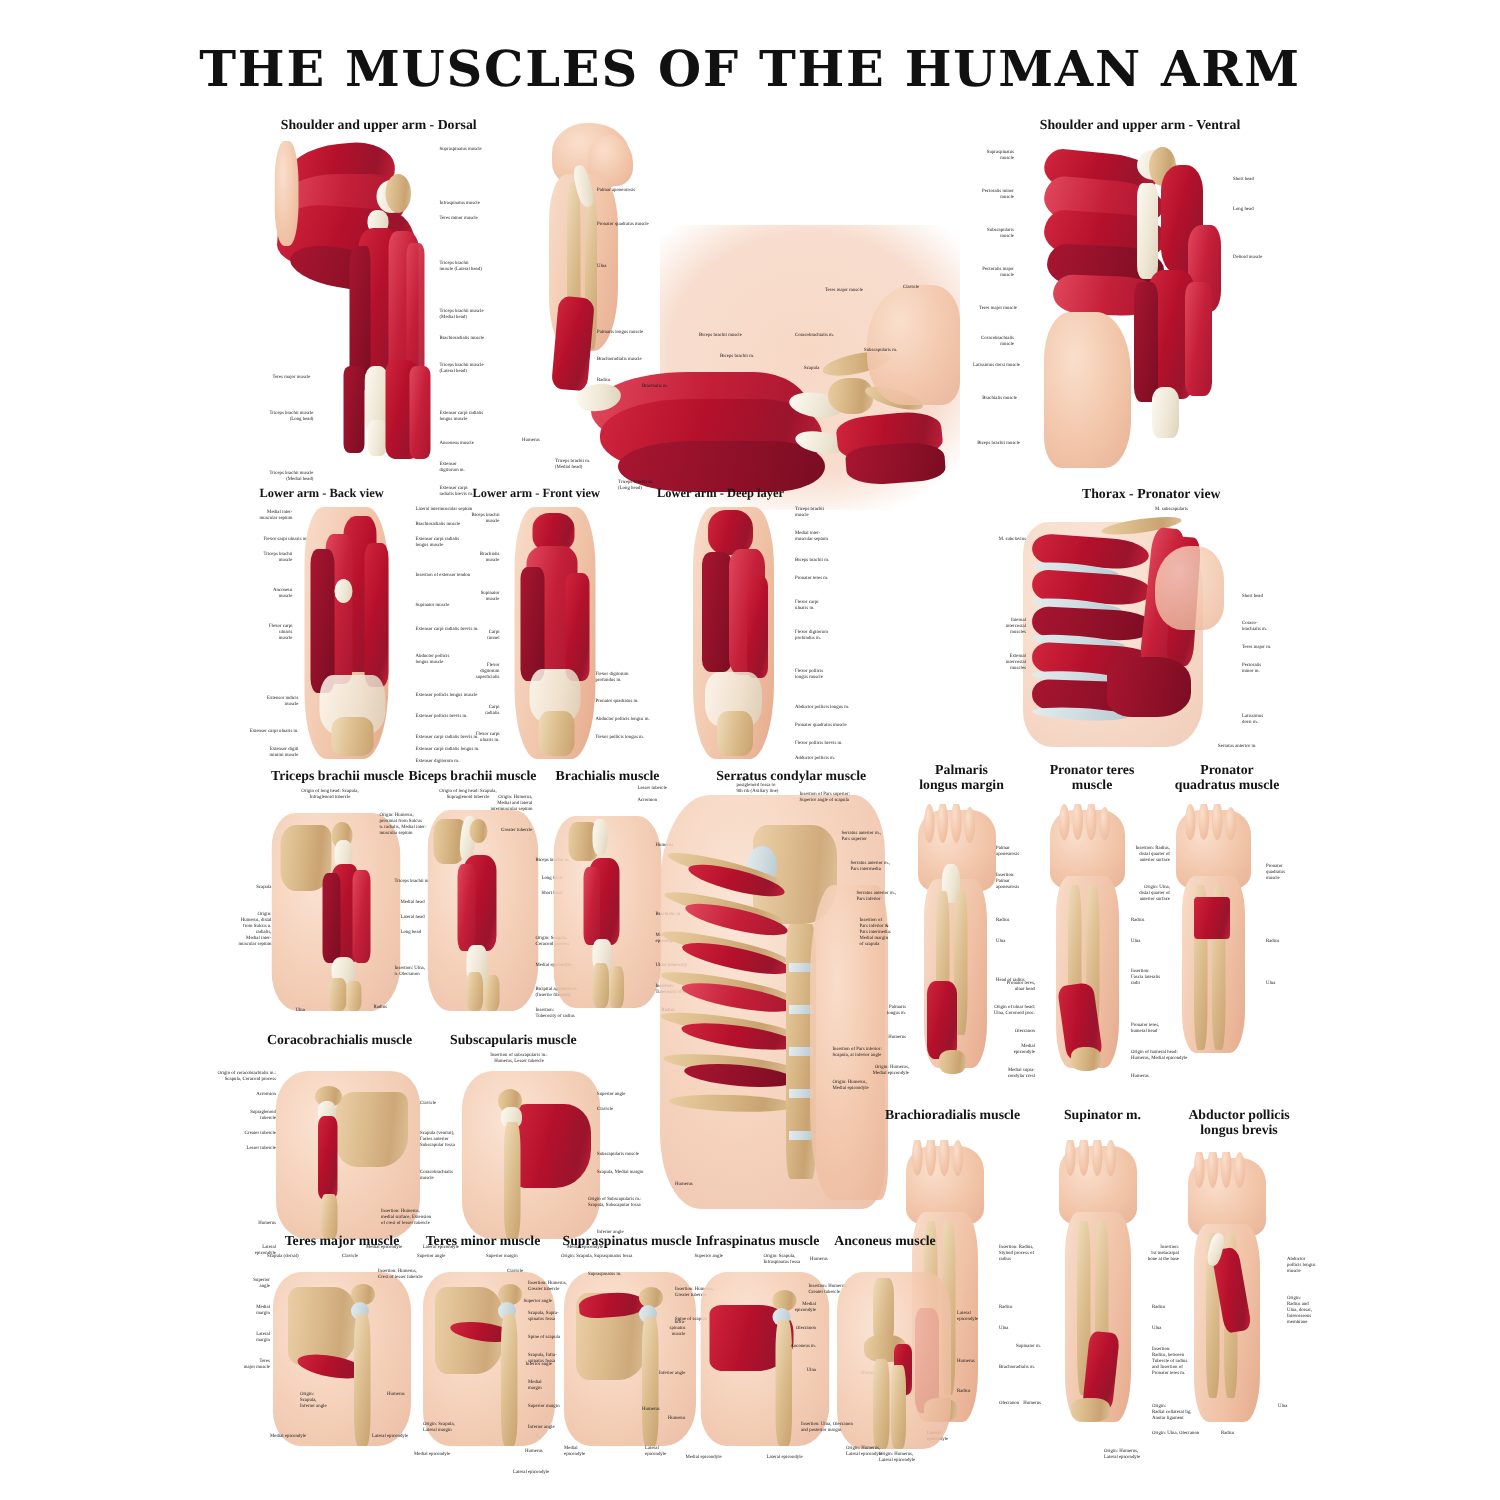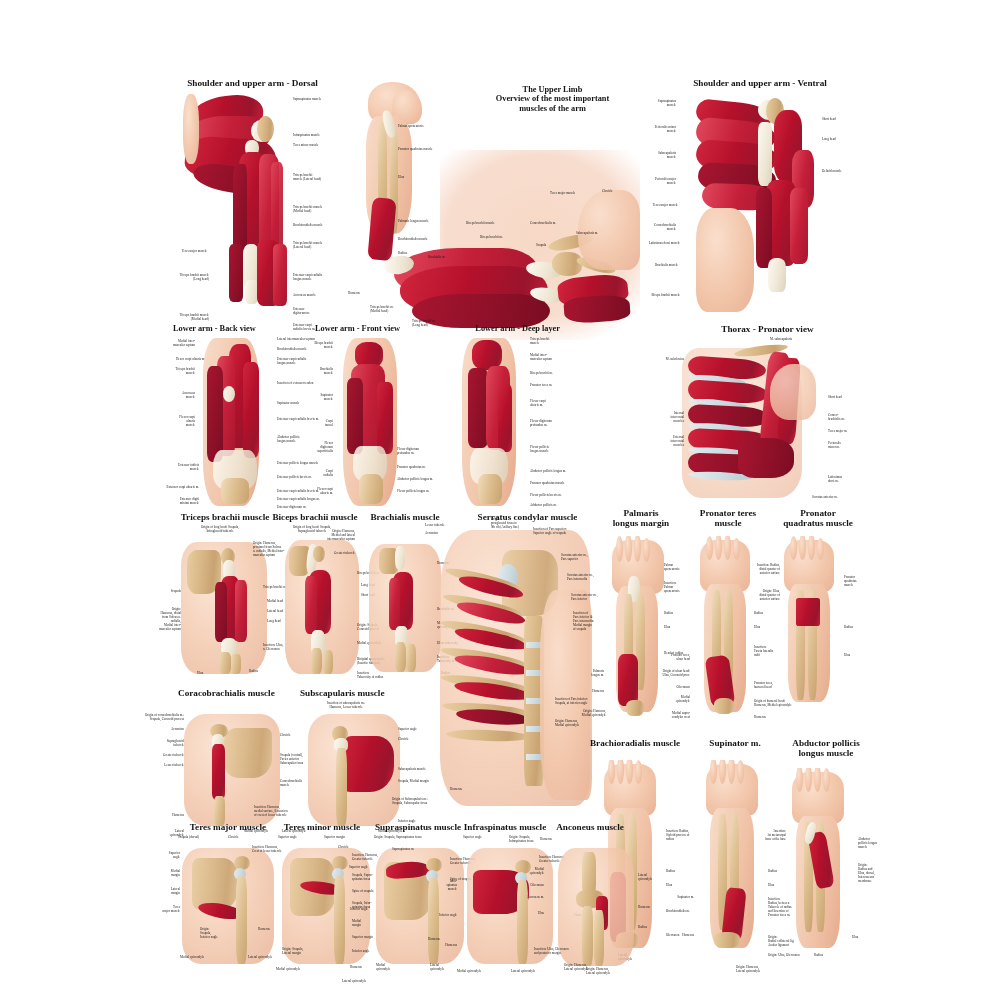--- a/index.html
+++ b/index.html
@@ -100,20 +100,21 @@
   .wash {
     position: absolute;
     background: radial-gradient(ellipse at 45% 45%, rgba(247,214,194,0.95) 0%, rgba(243,199,175,0.6) 55%, rgba(255,255,255,0) 78%);
   }
 </style>
 </head>
 <body>
 
 <div id="poster">
 
+  <div id="poster-title">THE MUSCLES OF THE HUMAN ARM</div>
 
   <div class="panel" style="left:165px;top:78px;width:175px;height:235px;">
     <div class="panel-title t12" style="left:0;top:0;width:175px;">Shoulder and upper arm - Dorsal</div>
 
     <div class="art" style="left:18px;top:16px;width:130px;height:215px;">
 
       <div class="musc" style="left:8px;top:2px;width:72px;height:30px;border-radius:50% 40% 10% 30%/60% 60% 40% 40%;transform:rotate(-6deg);"></div>
       <div class="musc-l" style="left:4px;top:22px;width:84px;height:34px;border-radius:45% 30% 20% 45%/55% 50% 50% 45%;"></div>
       <div class="musc" style="left:2px;top:44px;width:92px;height:44px;border-radius:35% 25% 30% 45%/45% 60% 50% 40%;transform:rotate(4deg);"></div>
       <div class="musc-d" style="left:10px;top:72px;width:74px;height:26px;border-radius:40% 30% 35% 45%/50%;transform:rotate(10deg);"></div>
@@ -157,23 +158,20 @@
     <div class="lbl" style="left:128px;top:196px;width:58px;">Extensor carpi radialis
 longus muscle</div>
     <div class="lbl" style="left:128px;top:216px;width:58px;">Anconeus muscle</div>
     <div class="lbl" style="left:128px;top:230px;width:50px;">Extensor
 digitorum m.</div>
     <div class="lbl" style="left:128px;top:246px;width:52px;">Extensor carpi
 radialis brevis m.</div>
   </div>
 
   <div class="panel" style="left:340px;top:80px;width:300px;height:260px;">
-    <div class="panel-title t11" style="left:120px;top:5px;width:185px;">The Upper Limb
-Overview of the most important
-muscles of the arm</div>
 
     <div class="art" style="left:0px;top:0px;width:300px;height:260px;">
       <div class="wash" style="left:100px;top:70px;width:220px;height:190px;"></div>
 
       <div class="skin2" style="left:28px;top:2px;width:52px;height:44px;border-radius:45% 50% 38% 40%;"></div>
       <div class="skin2" style="left:52px;top:10px;width:30px;height:34px;border-radius:50% 60% 40% 35%;"></div>
 
       <div class="skin" style="left:26px;top:36px;width:46px;height:118px;border-radius:26% 30% 36% 30%;background:linear-gradient(100deg,#f8dcc9,#f1c4a8 60%,#e7ae92);"></div>
       <div class="bone-l" style="left:38px;top:42px;width:9px;height:112px;border-radius:28%;"></div>
       <div class="bone-l" style="left:50px;top:48px;width:8px;height:105px;border-radius:28%;"></div>
@@ -334,21 +332,21 @@
     <div class="lbl" style="left:82px;top:124px;width:56px;">Flexor digitorum
 profundus m.</div>
     <div class="lbl" style="left:82px;top:142px;width:58px;">Pronator quadratus m.</div>
     <div class="lbl" style="left:82px;top:154px;width:60px;">Abductor pollicis longus m.</div>
     <div class="lbl" style="left:82px;top:166px;width:58px;">Flexor pollicis longus m.</div>
     <div class="lbl r" style="left:-24px;top:164px;width:42px;">Flexor carpi
 ulnaris m.</div>
   </div>
 
   <div class="panel" style="left:438px;top:324px;width:135px;height:185px;">
-    <div class="panel-title t11" style="left:0px;top:0px;width:122px;text-align:right;">Lower arm - Deep layer</div>
+    <div class="panel-title t11" style="left:0px;top:0px;width:122px;text-align:left;">Lower arm - Deep layer</div>
 
     <div class="art" style="left:20px;top:14px;width:70px;height:168px;">
       <div class="skin" style="left:4px;top:0px;width:54px;height:168px;border-radius:24% 24% 30% 28%;background:linear-gradient(100deg,#f8dcc9,#f0c2a6 60%,#e6ab8e);"></div>
       <div class="musc" style="left:14px;top:2px;width:30px;height:30px;border-radius:40%;"></div>
       <div class="musc-d" style="left:10px;top:30px;width:20px;height:80px;border-radius:30%/10%;"></div>
       <div class="musc-l" style="left:28px;top:28px;width:24px;height:84px;border-radius:32% 28% 25% 28%/14%;"></div>
       <div class="musc" style="left:40px;top:46px;width:14px;height:68px;border-radius:30%/10%;"></div>
       <div class="tendon" style="left:12px;top:110px;width:38px;height:36px;border-radius:24%/40%;opacity:.85;"></div>
       <div class="bone-l" style="left:20px;top:136px;width:24px;height:30px;border-radius:30%;"></div>
     </div>
@@ -797,21 +795,21 @@
 Radial collateral lig.
 Anular ligament</div>
     <div class="lbl" style="left:78px;top:216px;width:56px;">Origin: Ulna, Olecranon</div>
     <div class="lbl" style="left:46px;top:228px;width:58px;">Origin: Humerus,
 Lateral epicondyle</div>
     <div class="lbl r" style="left:-32px;top:196px;width:36px;">Humerus</div>
   </div>
 
   <div class="panel" style="left:780px;top:738px;width:92px;height:225px;">
     <div class="panel-title t12" style="left:0px;top:0px;width:92px;">Abductor pollicis
-longus muscle</div>
+longus brevis</div>
 
     <div class="art" style="left:6px;top:30px;width:74px;height:188px;">
       <div class="skin2" style="left:6px;top:4px;width:52px;height:52px;border-radius:32% 32% 20% 20%;"></div>
       <div class="skin2" style="left:10px;top:-2px;width:7px;height:26px;border-radius:50%;"></div>
       <div class="skin2" style="left:19px;top:-4px;width:7px;height:28px;border-radius:50%;"></div>
       <div class="skin2" style="left:28px;top:-4px;width:7px;height:28px;border-radius:50%;"></div>
       <div class="skin2" style="left:37px;top:0px;width:7px;height:24px;border-radius:50%;"></div>
       <div class="skin" style="left:10px;top:48px;width:44px;height:132px;border-radius:20% 22% 24% 22%;background:linear-gradient(100deg,#f8dcc9,#f0c2a6 60%,#e6ab8e);"></div>
       <div class="bone-l" style="left:18px;top:54px;width:9px;height:110px;border-radius:28%;"></div>
       <div class="bone-l" style="left:30px;top:54px;width:9px;height:110px;border-radius:28%;"></div>

